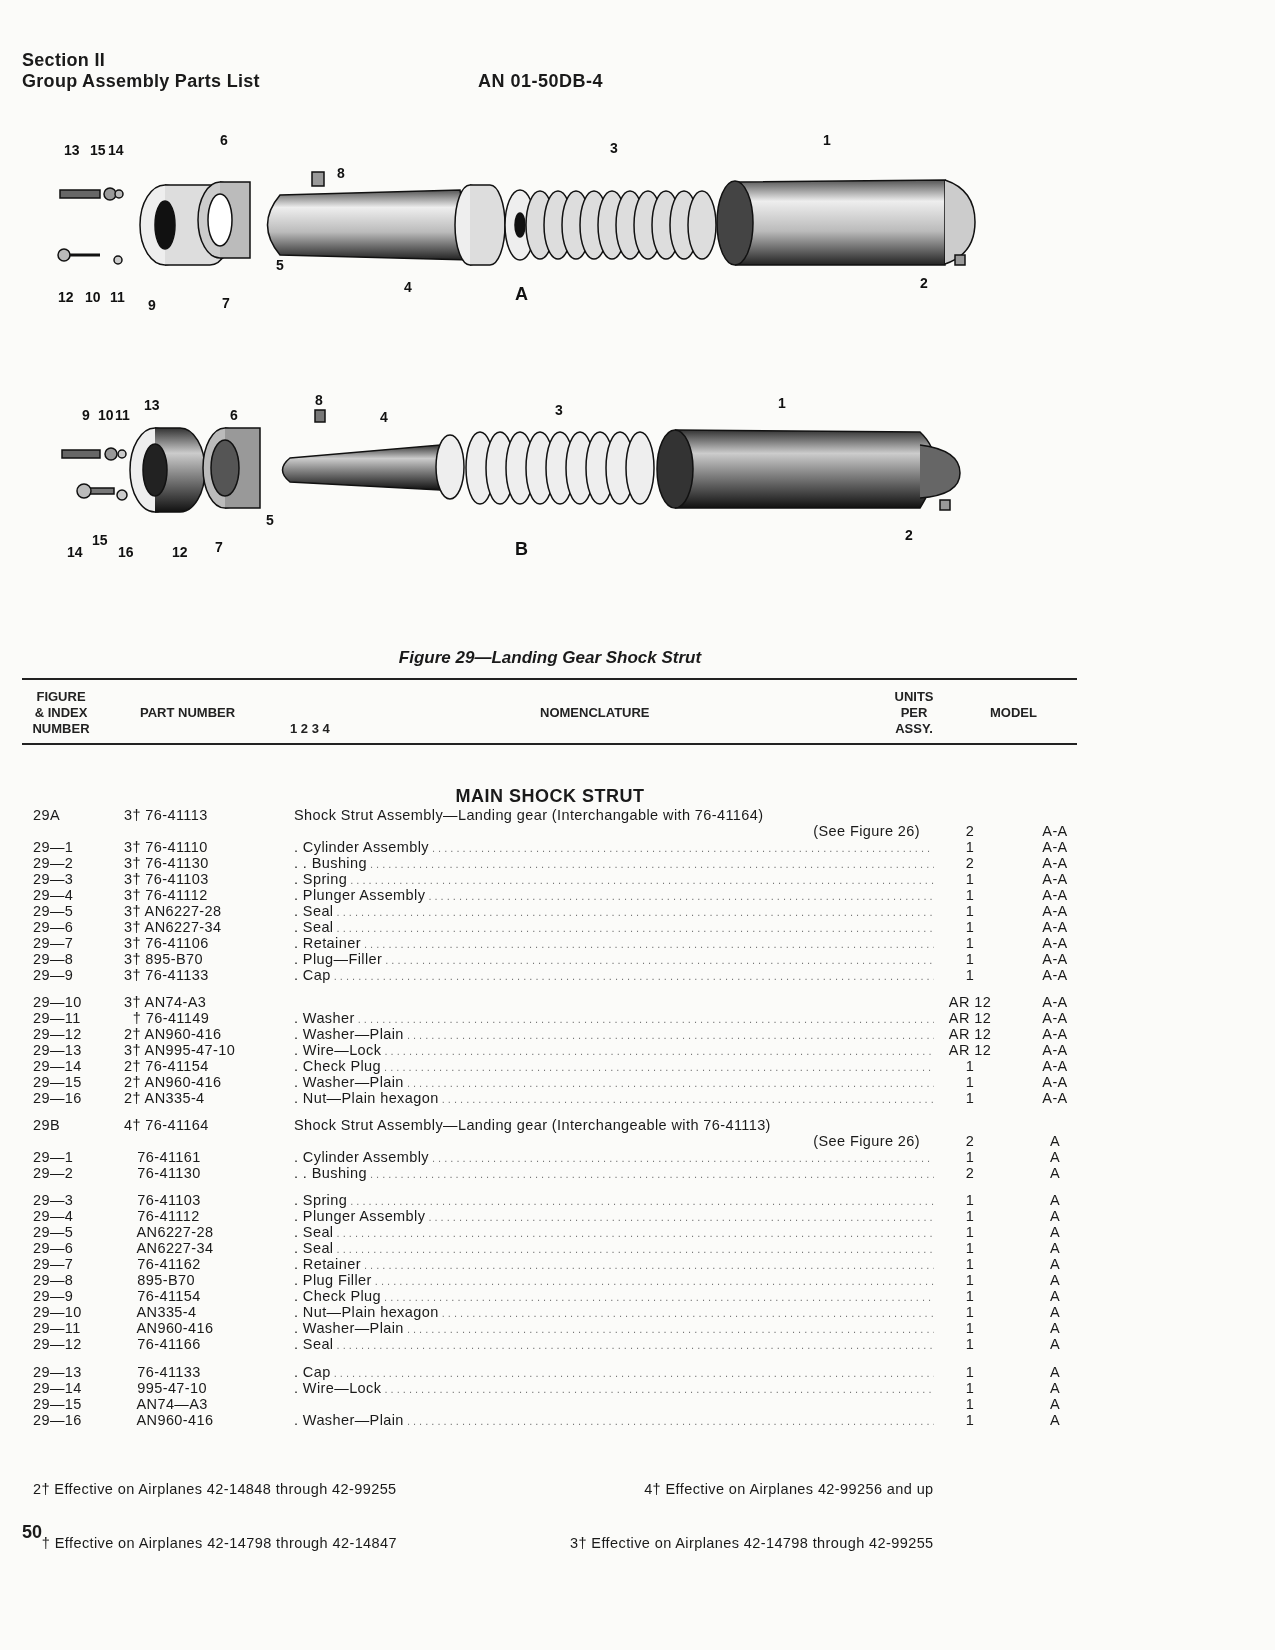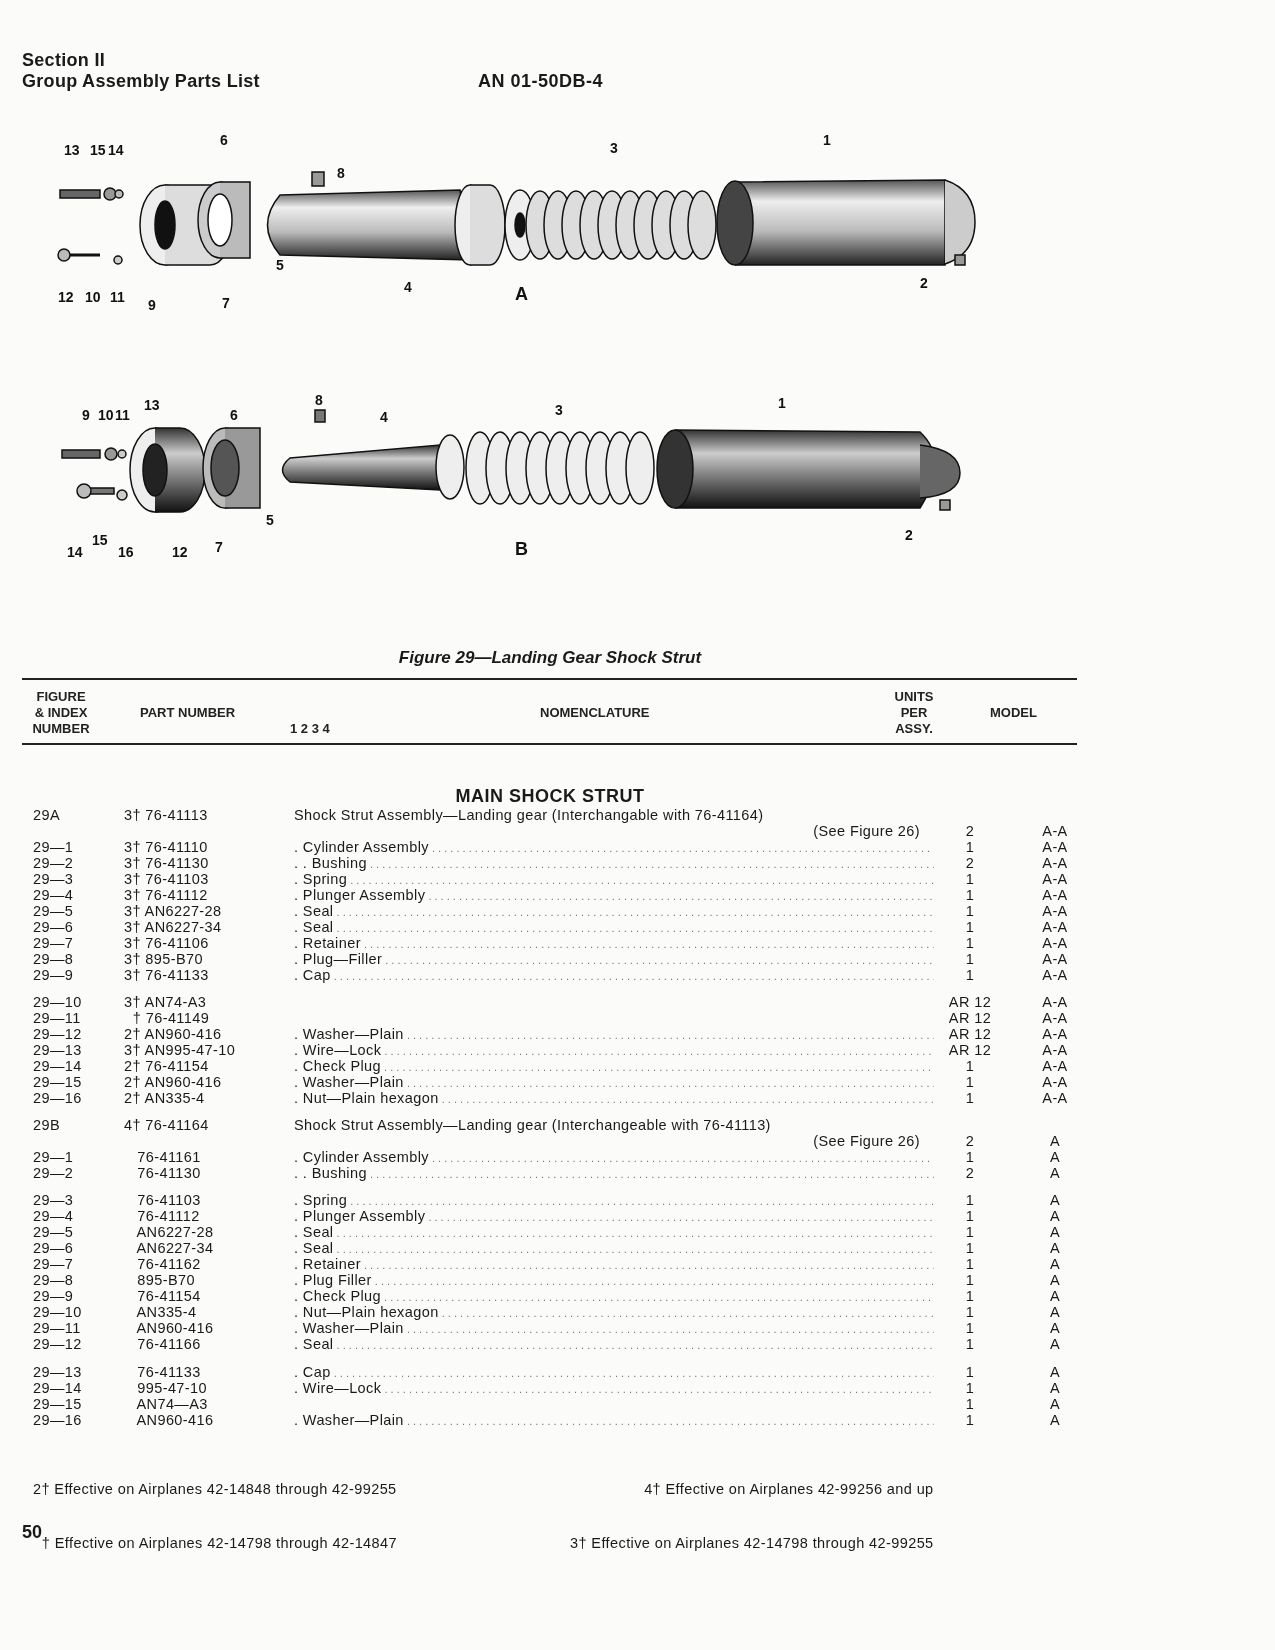--- a/index.html
+++ b/index.html
@@ -261,20 +261,21 @@
     </div>
     <div class="row" style="top: 994px;">
       <span class="c-idx">29—10</span>
       <span class="c-part">3† AN74-A3</span>
       <span class="c-units" style="top: 0px;">AR 12</span>
       <span class="c-model" style="top: 0px;">A-A</span>
     </div>
     <div class="row" style="top: 1010px;">
       <span class="c-idx">29—11</span>
       <span class="c-part">  † 76-41149</span>
+      <span class="c-nom"><span class="lead">. Washer</span></span>
       <span class="c-units" style="top: 0px;">AR 12</span>
       <span class="c-model" style="top: 0px;">A-A</span>
     </div>
     <div class="row" style="top: 1026px;">
       <span class="c-idx">29—12</span>
       <span class="c-part">2† AN960-416</span>
       <span class="c-nom"><span class="lead">. Washer—Plain</span></span>
       <span class="c-units" style="top: 0px;">AR 12</span>
       <span class="c-model" style="top: 0px;">A-A</span>
     </div>

